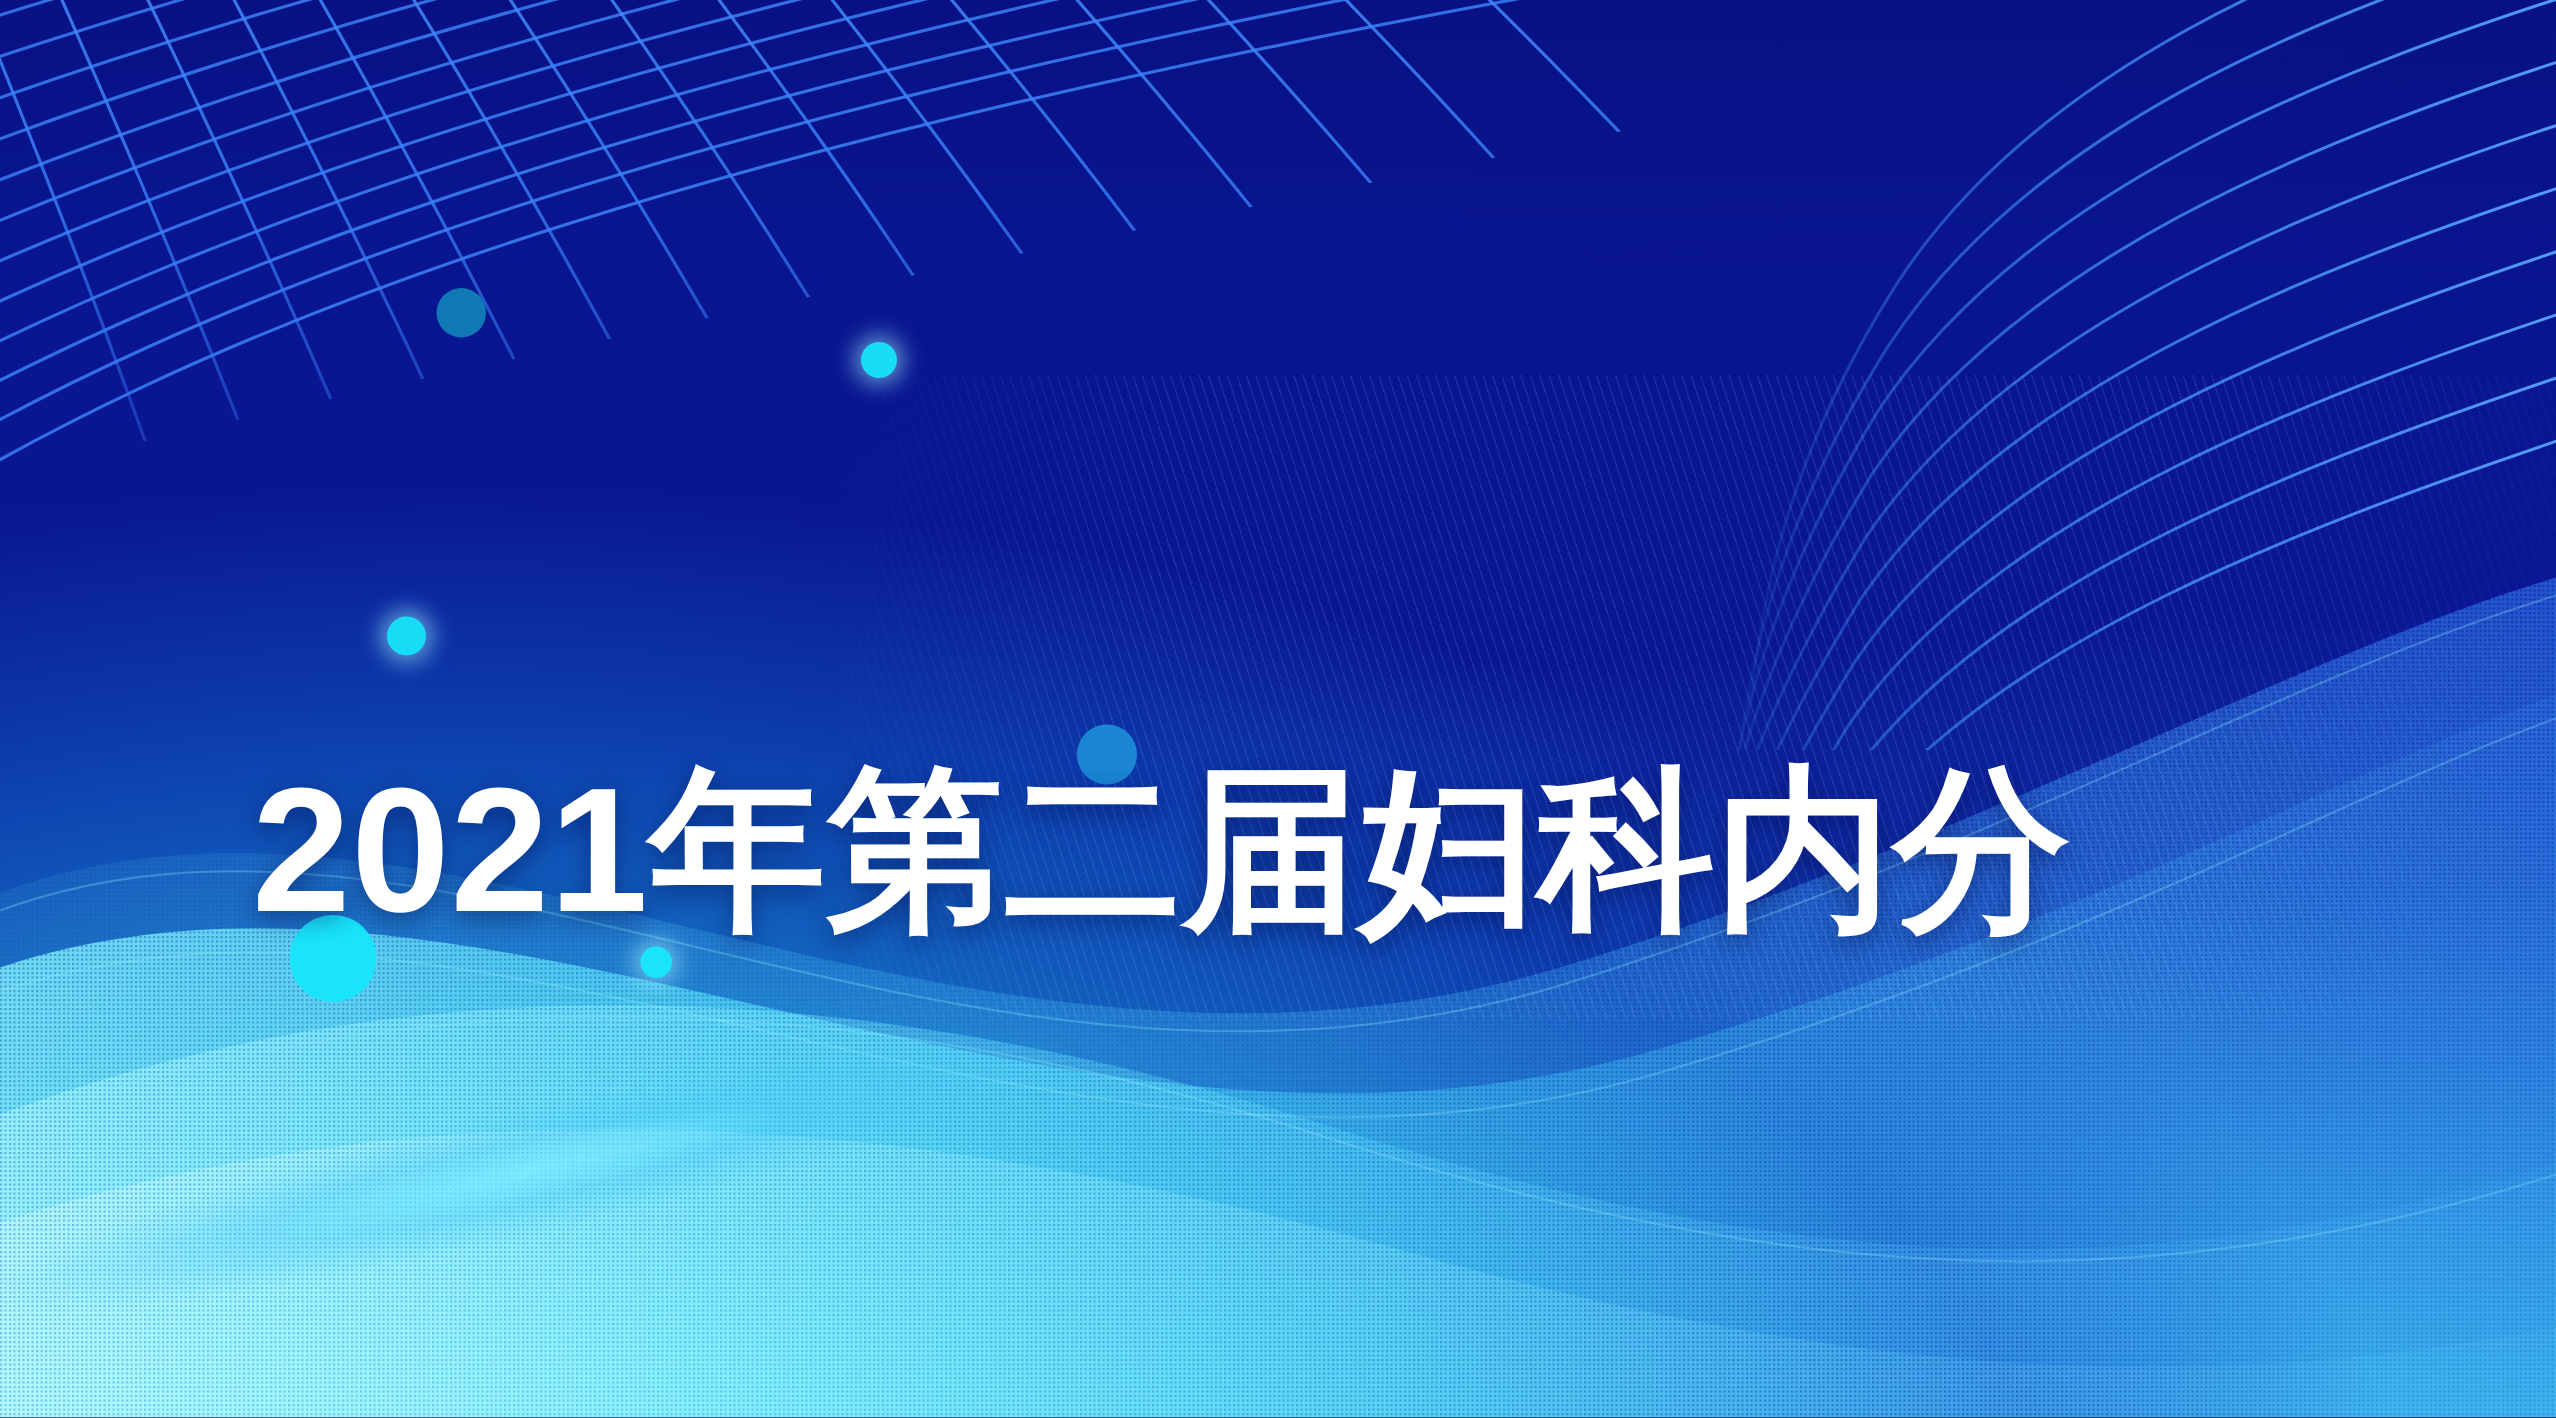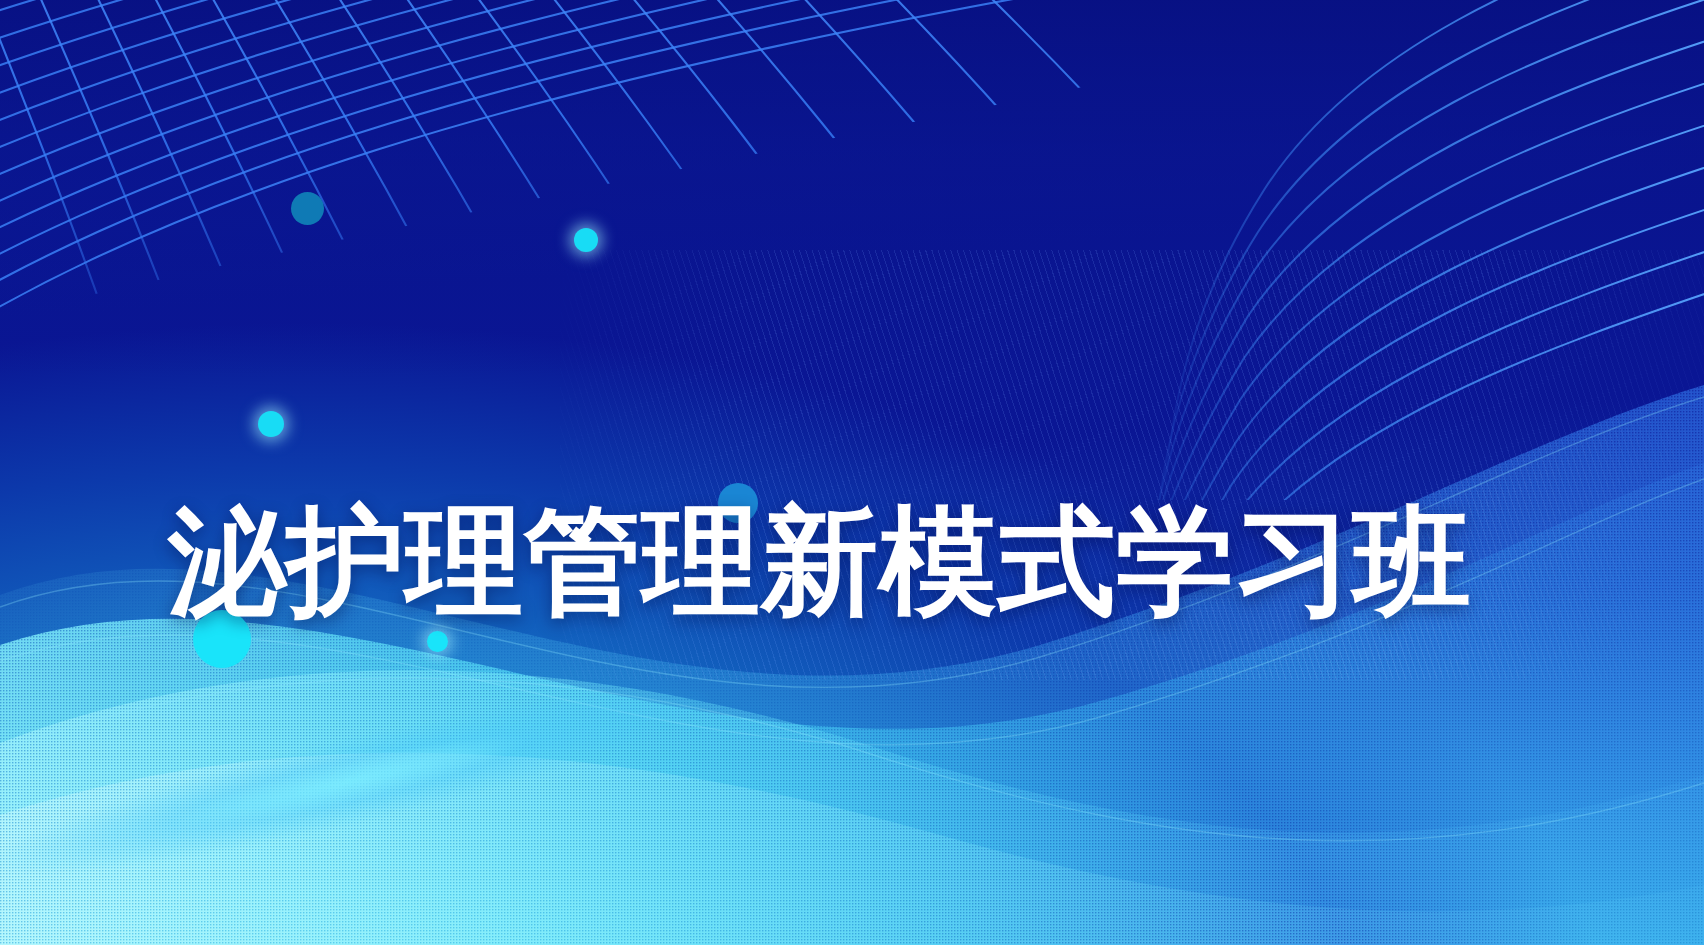--- a/index.html
+++ b/index.html
@@ -206,16 +206,16 @@
   <div class="layer" id="dot-layer">
       <span class="dot" style="left: 291px; top: 192px; width: 33px; height: 33px; background: rgb(15, 122, 181);"></span>
       <span class="dot glow" style="left: 574px; top: 228px; width: 24px; height: 24px; background: rgb(24, 220, 245);"></span>
       <span class="dot glow" style="left: 258px; top: 411px; width: 26px; height: 26px; background: rgb(24, 220, 245);"></span>
       <span class="dot" style="left: 718px; top: 483px; width: 40px; height: 40px; background: rgb(26, 134, 212);"></span>
       <span class="dot" style="left: 193px; top: 610px; width: 58px; height: 58px; background: rgb(25, 228, 250);"></span>
       <span class="dot glow" style="left: 427px; top: 631px; width: 21px; height: 21px; background: rgb(25, 228, 250);"></span>
     </div>
 
   <h1 id="headline">
-    <span class="l l2">泌护理管理新模式学习班</span>
+    <span class="l l1">2021年第二届妇科内分</span>
   </h1>
 
 </div>
 
 </body></html>

